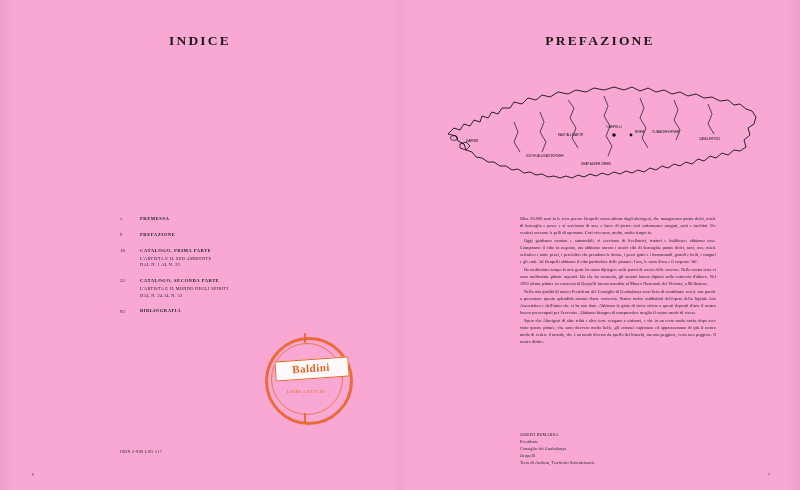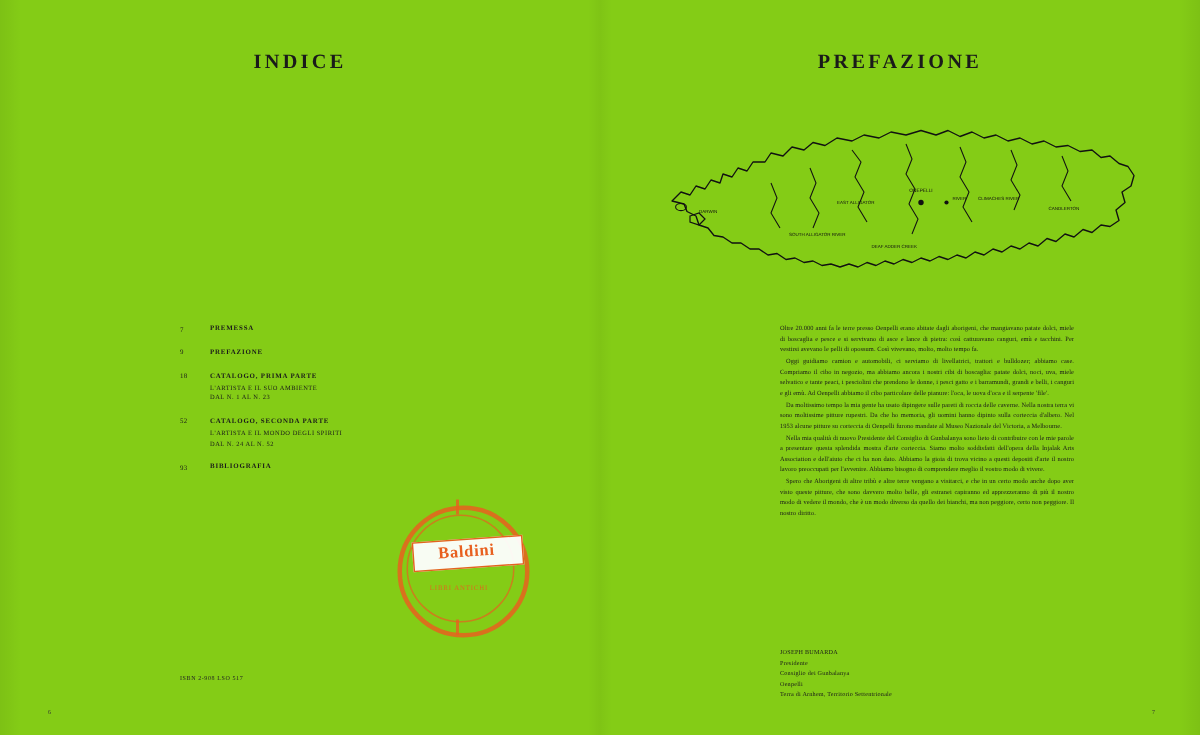--- a/index.html
+++ b/index.html
@@ -17,21 +17,21 @@
   .spread {
     position: relative;
     width: 800px;
     height: 490px;
     background: #ffffff;
   }
   .page {
     position: absolute;
     top: 0;
     height: 490px;
-    background: #84cc16;
+    background: #f9a8d4;
   }
   .page-left  { left: 0;    width: 400px; }
   .page-right { left: 400px; width: 400px; }
 
   
   .edge-shadow-left {
     position: absolute;
     top: 0; left: 0; width: 14px; height: 490px;
     background: linear-gradient(to right, rgba(0,0,0,0.055), rgba(0,0,0,0));
     pointer-events: none;

